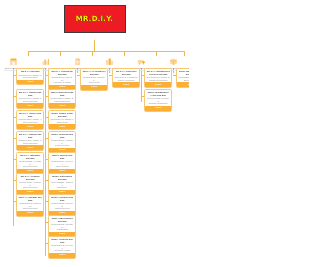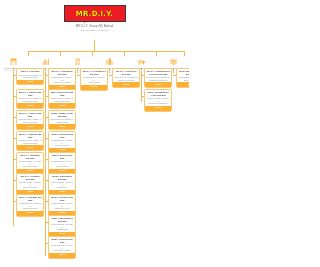--- a/index.html
+++ b/index.html
@@ -9,21 +9,21 @@
     background: #ffffff;
     font-family: "Liberation Sans", sans-serif;
     overflow: hidden;
   }
   .page { position: relative; width: 189px; height: 267px; background: #fff; }
 
   
   .header { position: absolute; left: 0; top: 0; width: 189px; height: 44px; text-align: center; }
   .logo-wrap { margin: 5px auto 0; width: 62px; height: 11px; position: relative; }
   .logo-box {
-    width: 62px; height: 17px; background: #ED1C24;
+    width: 62px; height: 28px; background: #ED1C24;
     border: 0.7px solid #3a3a3a;
     display: flex; align-items: center; justify-content: center;
     letter-spacing: 0.1px;
   }
   .logo-text {
     font-size: 7.2px; font-weight: bold; color: #FFE600;
     line-height: 1; font-family: "DejaVu Sans", sans-serif;
     text-shadow: 0.4px 0.4px 0 #000;
     white-space: nowrap;
   }

